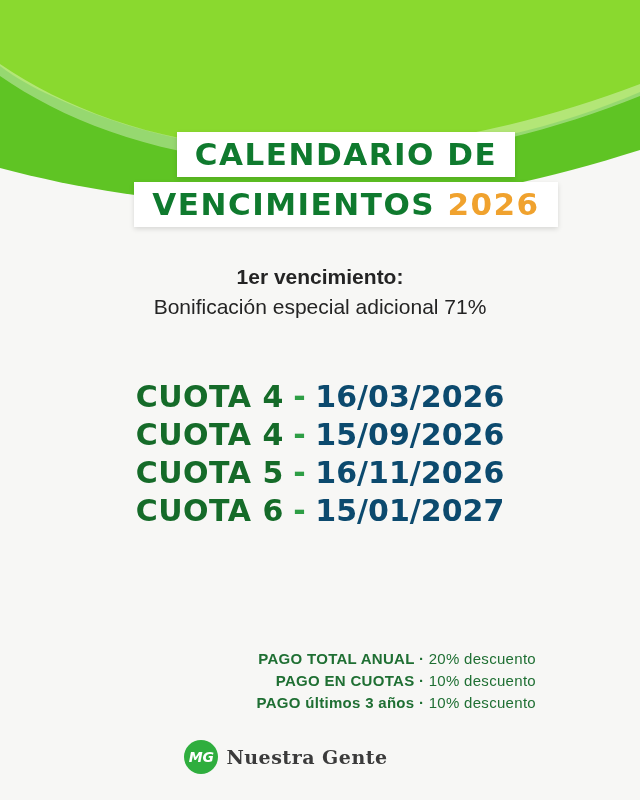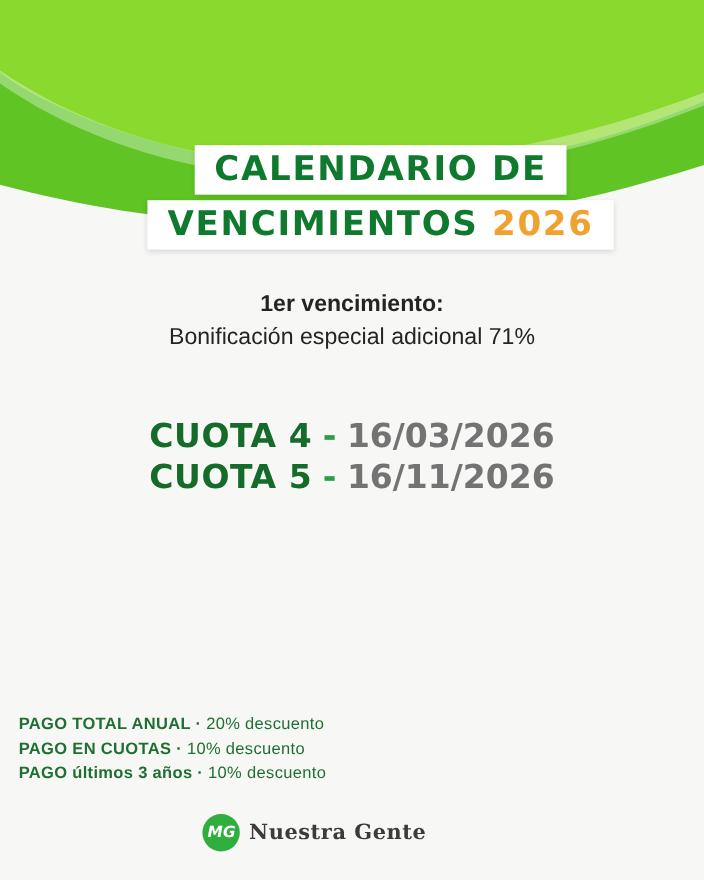--- a/index.html
+++ b/index.html
@@ -99,31 +99,30 @@
     font-weight: bold;
     color: #156b29;
     letter-spacing: 0.5px;
   }
   .cuota-dash {
     font-weight: bold;
     color: #2e9e45;
   }
   .cuota-date {
     font-weight: bold;
-    color: #737373;
+    color: #0c4a6e;
   }
 
   
   .notes-block {
     position: absolute;
     top: 648px;
     left: 0;
     width: 536px;
-    text-align: left;
-    margin-left: 17px;
+    text-align: right;
   }
   .note-line {
     font-size: 15px;
     line-height: 22px;
     color: #1f6f33;
     font-weight: bold;
     letter-spacing: 0.3px;
   }
   .note-desc {
     font-weight: normal;
@@ -191,23 +190,33 @@
     <div class="sub-line">Bonificación especial adicional 71%</div>
   </div>
 
   <div class="cuotas-block">
     <div class="cuota-row">
       <span class="cuota-label">CUOTA 4</span>
       <span class="cuota-dash">-</span>
       <span class="cuota-date">16/03/2026</span>
     </div>
     <div class="cuota-row">
+      <span class="cuota-label">CUOTA 4</span>
+      <span class="cuota-dash">-</span>
+      <span class="cuota-date">15/09/2026</span>
+    </div>
+    <div class="cuota-row">
       <span class="cuota-label">CUOTA 5</span>
       <span class="cuota-dash">-</span>
       <span class="cuota-date">16/11/2026</span>
+    </div>
+    <div class="cuota-row">
+      <span class="cuota-label">CUOTA 6</span>
+      <span class="cuota-dash">-</span>
+      <span class="cuota-date">15/01/2027</span>
     </div>
   </div>
 
   <div class="notes-block">
     <div class="note-line">
       <span>PAGO TOTAL ANUAL</span><span> · </span><span class="note-desc">20% descuento</span>
     </div>
     <div class="note-line">
       <span>PAGO EN CUOTAS</span><span> · </span><span class="note-desc">10% descuento</span>
     </div>

